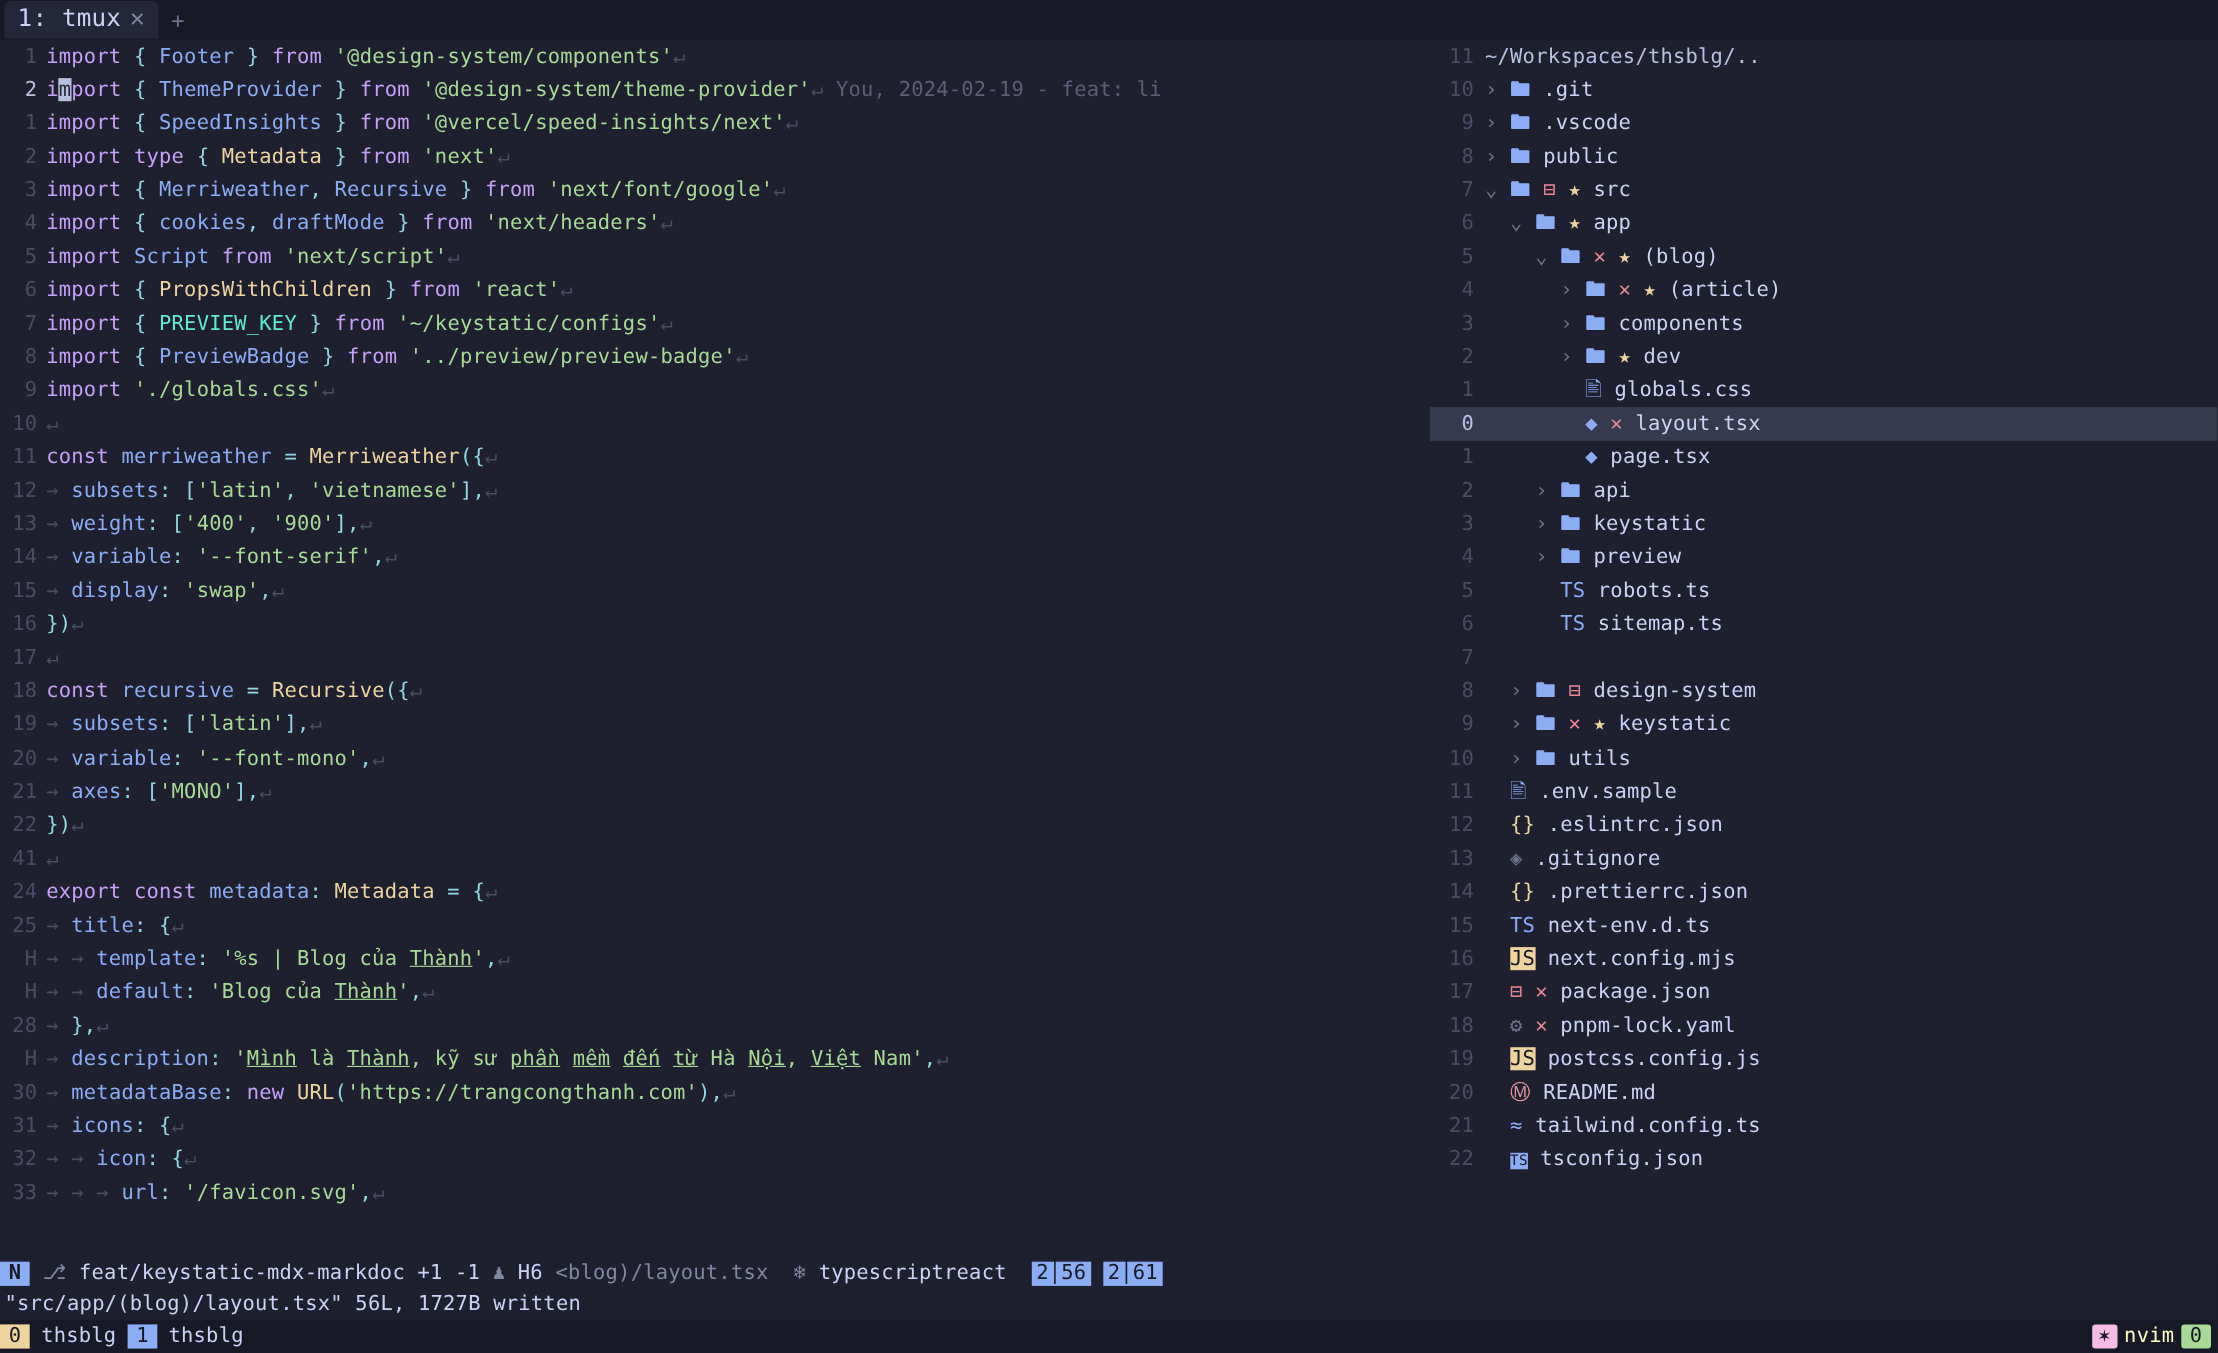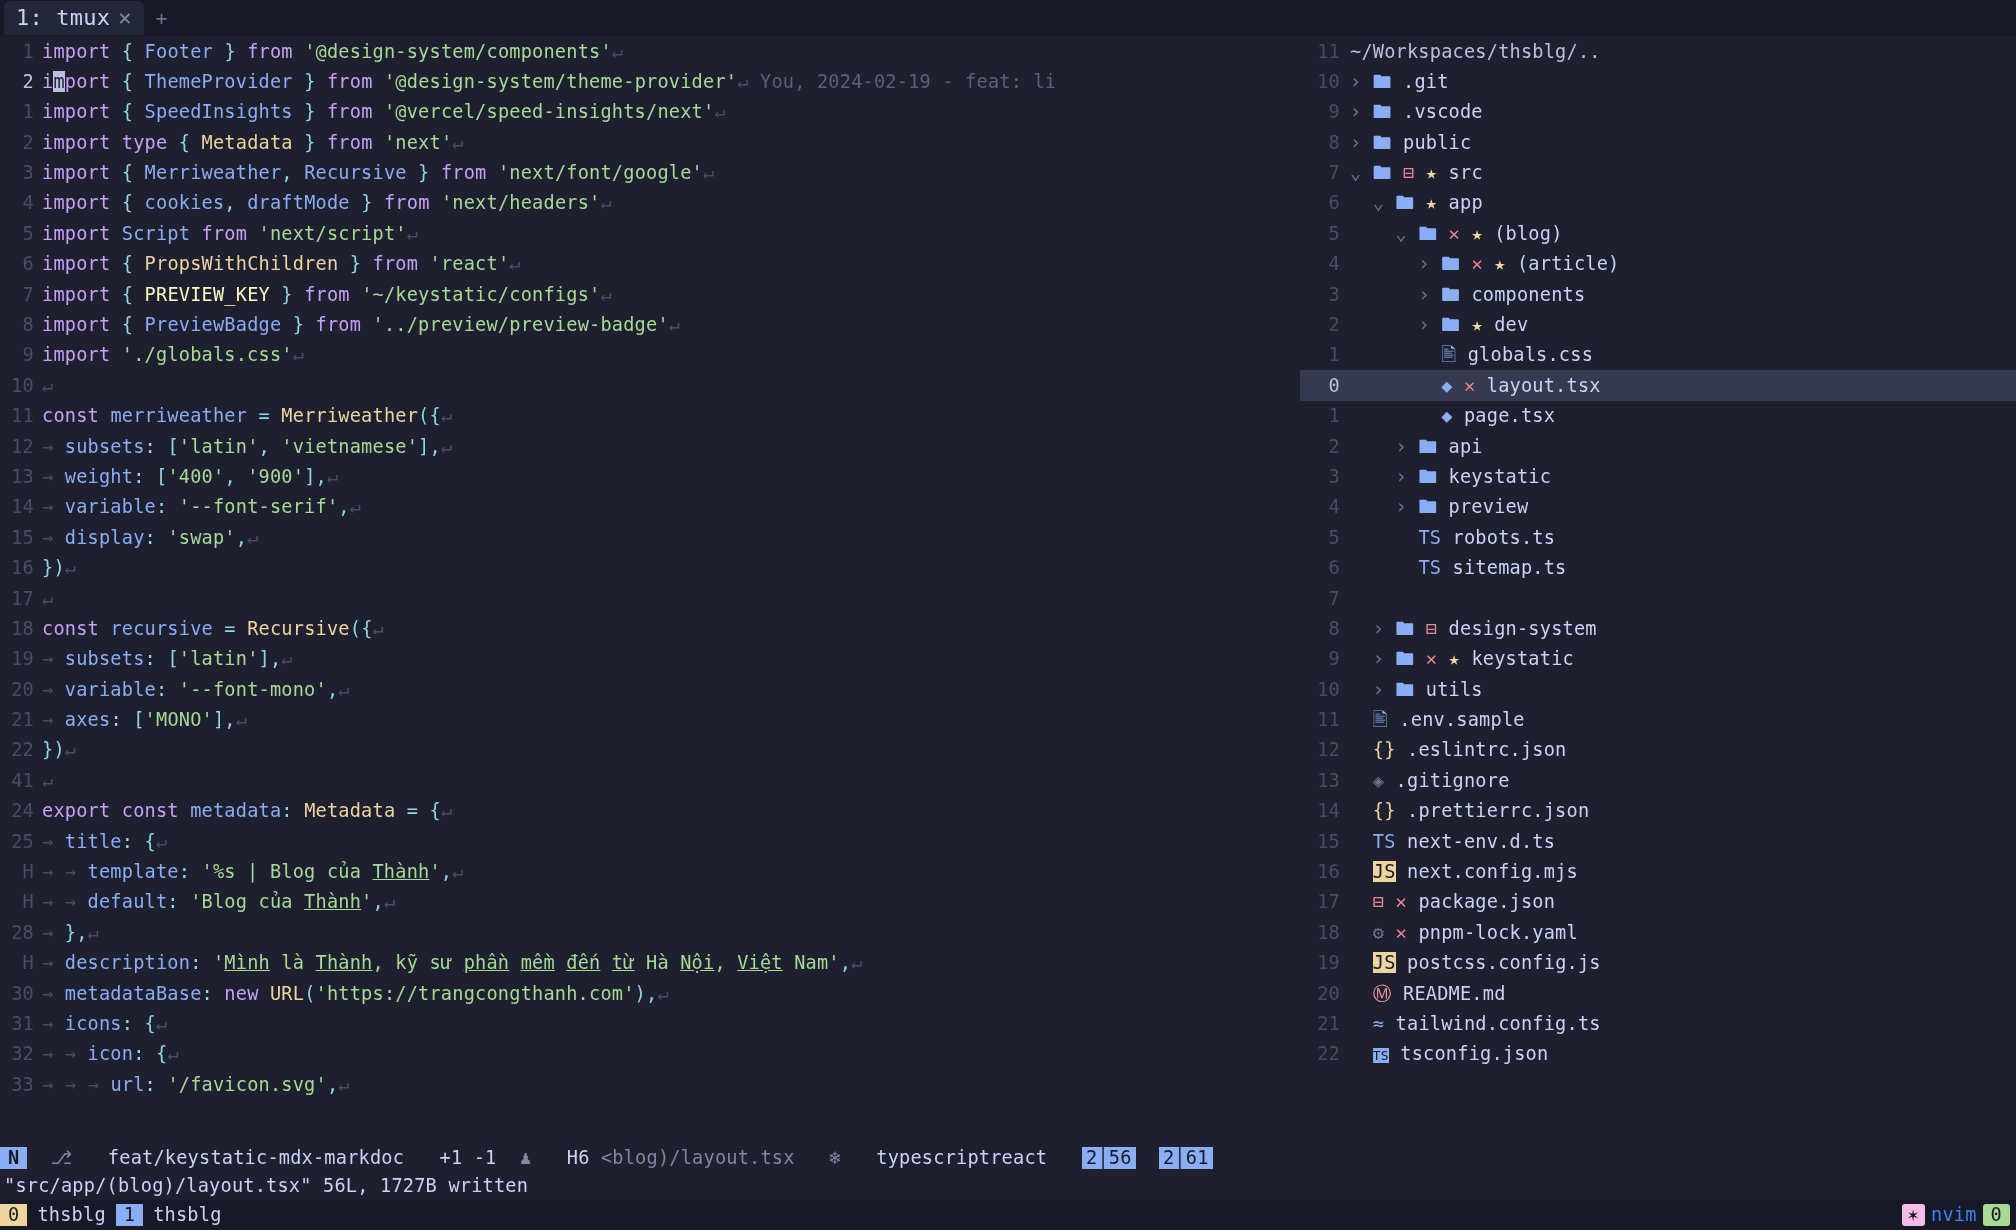--- a/index.html
+++ b/index.html
@@ -59,21 +59,21 @@
     flex-shrink: 0;
   }
   .gutter.active { color: #b8c0e0; }
   .line-content { flex: 1; }
   .kw { color: #c6a0f6; }
   .type { color: #eed49f; }
   .str { color: #a6da95; }
   .ident { color: #8aadf4; }
   .punct { color: #91d7e3; }
   .prop { color: #8aadf4; }
-  .const { color: #fef9c3; }
+  .const { color: #5eead4; }
   .underline { text-decoration: underline; }
   .eol { color: #494d64; }
   .blame { color: #5b6078; }
   .cursor { background: #b8c0e0; color: #24273a; }
   
   .tree-line {
     display: flex;
     white-space: pre;
     height: 30.4px;
     align-items: center;
@@ -102,21 +102,21 @@
   .statusline1 {
     height: 28px;
     background: #1e2030;
     display: flex;
     align-items: center;
     font-size: 18.6px;
     white-space: pre;
   }
   .mode-badge { background: #8aadf4; color: #181926; padding: 0 8px; font-weight: bold; }
   .sl-dim { color: #8087a2; }
-  .sl-text { color: #cad3f5; margin-left: 12px; }
+  .sl-text { color: #cad3f5; }
   .sl-pos { background: #8aadf4; color: #181926; padding: 0 4px; }
   
   .messageline {
     height: 28px;
     background: #1e2030;
     color: #cad3f5;
     display: flex;
     align-items: center;
     padding-left: 4px;
     font-size: 18.6px;
@@ -129,21 +129,21 @@
     align-items: center;
     font-size: 18.6px;
   }
   .tmux-left { display: flex; align-items: center; }
   .tmux-sess { background: #eed49f; color: #181926; padding: 0 8px; }
   .tmux-win { color: #cad3f5; padding: 0 10px; }
   .tmux-winactive-n { background: #8aadf4; color: #181926; padding: 0 8px; }
   .tmux-winactive { color: #cad3f5; padding: 0 10px; }
   .tmux-right { margin-left: auto; display: flex; align-items: center; gap: 6px; padding-right: 6px;}
   .tmux-ind { background: #f5bde6; color: #181926; padding: 0 6px; border-radius: 3px;}
-  .tmux-nvim { color: #3b82f6; }
+  .tmux-nvim { color: #fef9c3; }
   .tmux-zero { background: #a6da95; color: #181926; padding: 0 8px; border-radius: 3px;}
 </style>
 </head>
 <body>
 
 <div class="tab-bar">
   <div class="tab">
     <span>1: tmux</span>
     <span class="close">✕</span>
   </div>

